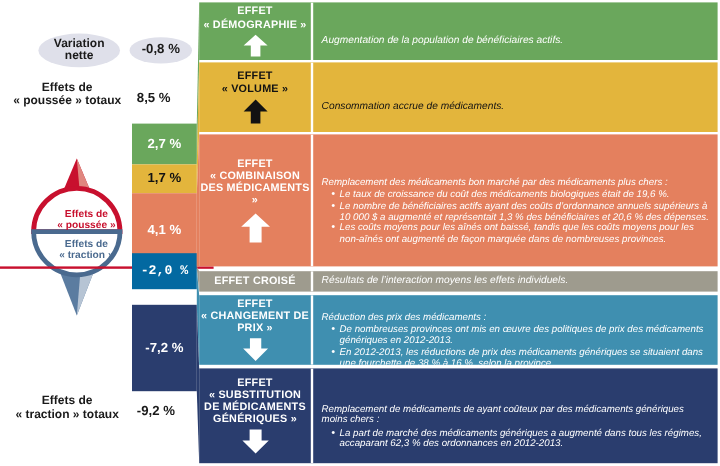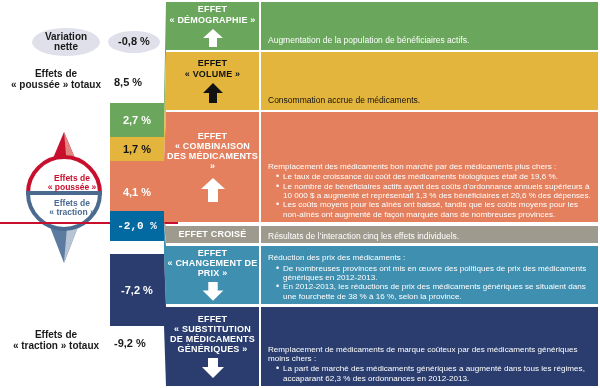--- a/index.html
+++ b/index.html
@@ -66,21 +66,21 @@
     text-align:center;
     font-weight:bold;
     letter-spacing:.2px;
     line-height:1.12;
     padding:2px 1px;
   }
   .panel-body{
     flex:1 1 auto;
     padding:20px 6px 3px 7px;
     box-sizing:border-box;
-    display:flex;flex-direction:column;justify-content:flex-end;
+    display:flex;flex-direction:column;justify-content:center;font-style:italic;
   }
   .arrow{display:block;margin-top:3px;}
   .lede{margin:0 0 1px 0;line-height:1.16;}
   ul.blist{margin:0;padding:0 0 0 9px;list-style:none;}
   ul.blist li{
     position:relative;
     padding-left:6px;
     line-height:1.16;
     margin:0 0 0 0;
   }
@@ -231,21 +231,21 @@
         <li>Les coûts moyens pour les aînés ont baissé, tandis que les coûts moyens pour les non-aînés ont augmenté de façon marquée dans de nombreuses provinces.</li>
       </ul>
     </div>
   </div>
 
   <div class="panel" id="row-croise">
     <div class="panel-label" style="font-size:9px;">
       <span>EFFET CROISÉ</span>
     </div>
     <div class="panel-body" style="font-size:8.5px;padding-top:0;padding-bottom:0;">
-      <p class="lede">Résultats de l’interaction cinq les effets individuels.</p>
+      <p class="lede">Résultats de l’interaction moyens les effets individuels.</p>
     </div>
   </div>
 
   <div class="panel" id="row-prix">
     <div class="panel-label" style="font-size:9px;">
       <span>EFFET</span>
       <span>« CHANGEMENT DE PRIX »</span>
       <svg class="arrow" width="24" height="22" viewBox="0 0 24 22">
         <polygon points="12,21 23,10 17,10 17,1 7,1 7,10 1,10" fill="#ffffff"></polygon>
       </svg>
@@ -261,20 +261,20 @@
 
   <div class="panel" id="row-sub">
     <div class="panel-label" style="font-size:9px;">
       <span>EFFET</span>
       <span>« SUBSTITUTION DE MÉDICAMENTS GÉNÉRIQUES »</span>
       <svg class="arrow" width="24" height="22" viewBox="0 0 24 22">
         <polygon points="12,21 23,10 17,10 17,1 7,1 7,10 1,10" fill="#ffffff"></polygon>
       </svg>
     </div>
     <div class="panel-body" style="font-size:8.1px;">
-      <p class="lede">Remplacement de médicaments de marque coûteux par des médicaments génériques moins chers :</p>
+      <p class="lede">Remplacement de médicaments de ayant coûteux par des médicaments génériques moins chers :</p>
       <ul class="blist">
         <li>La part de marché des médicaments génériques a augmenté dans tous les régimes, accaparant 62,3 % des ordonnances en 2012-2013.</li>
       </ul>
     </div>
   </div>
 
 </div>
 
 </body></html>

